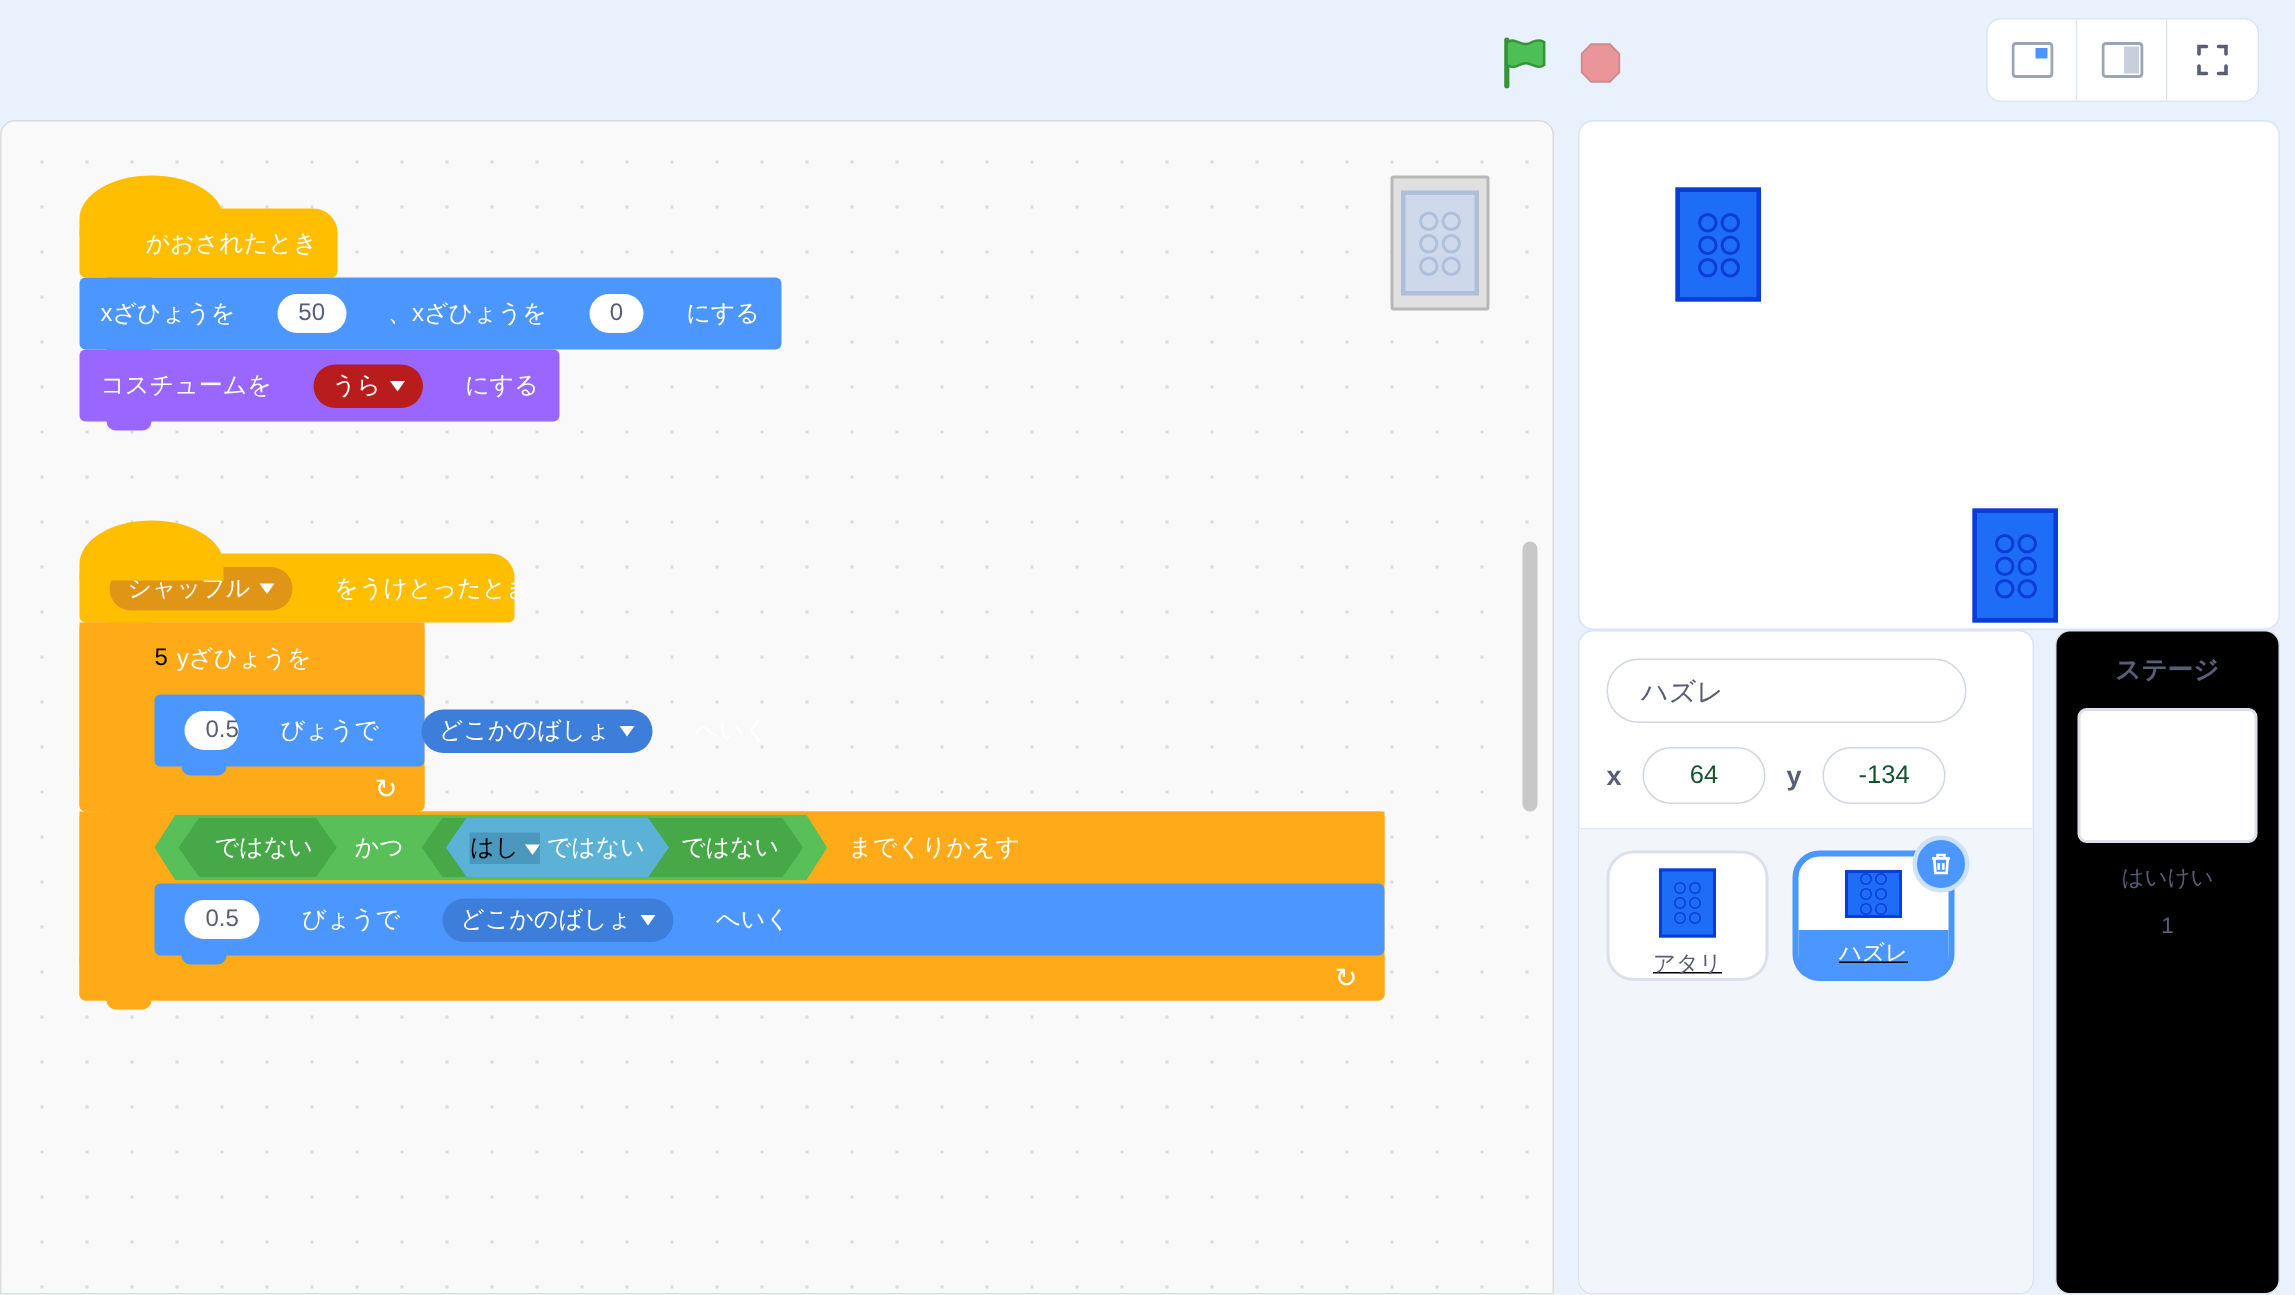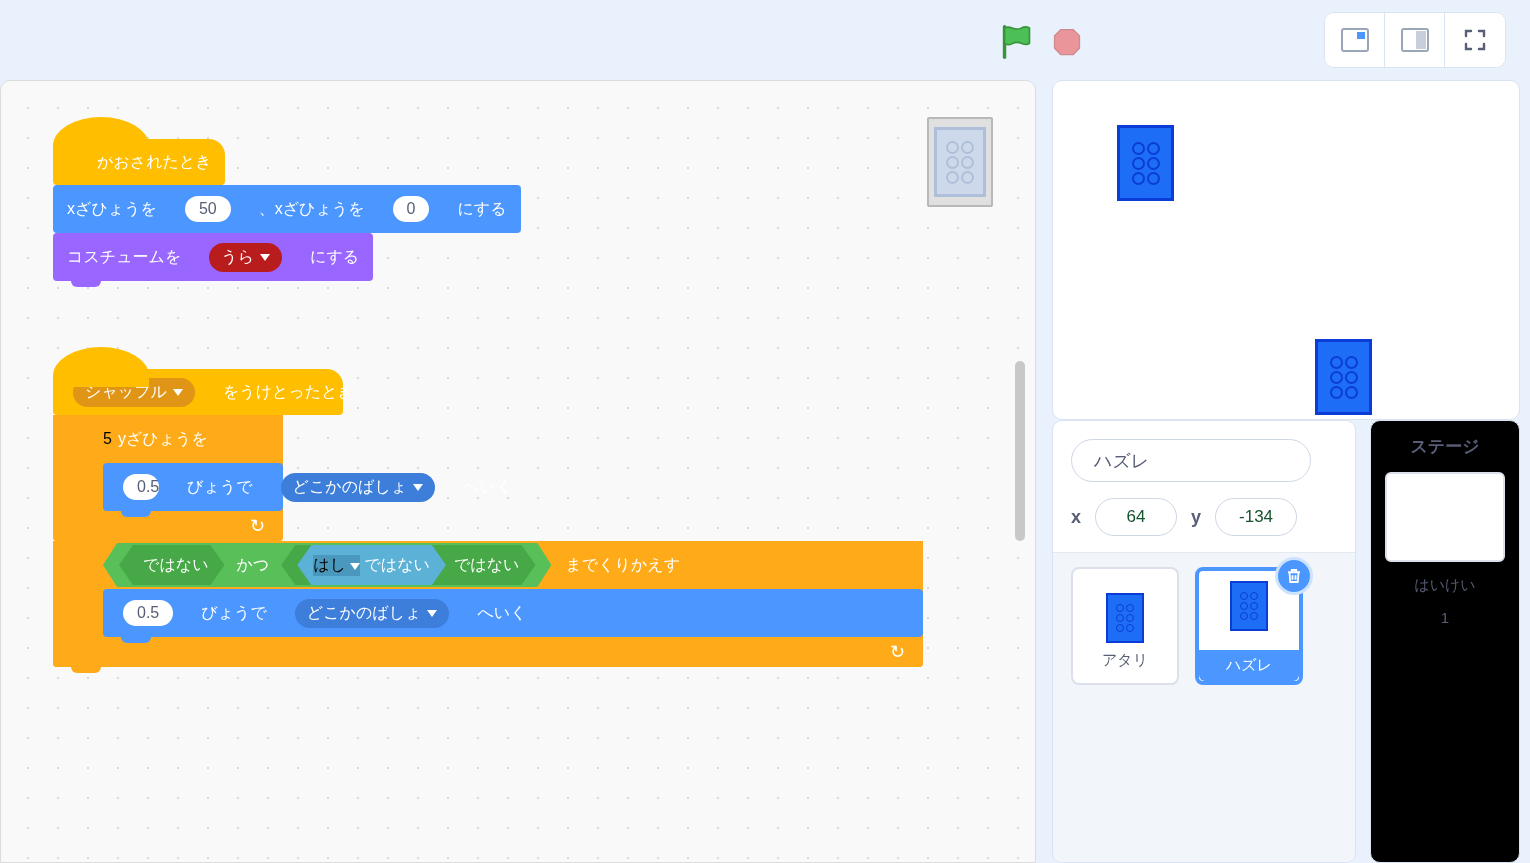--- a/index.html
+++ b/index.html
@@ -153,31 +153,32 @@
     gap: 16px;
     background: #f2f5fa;
     margin: 0 -18px -18px -18px;
     padding: 14px 18px 34px 18px;
     border-top: 1px solid #e4e8f0;
     border-radius: 0 0 10px 10px;
     flex: 1;
   }
   .sprite-tile {
     width: 108px;
-    height: 118px;
+    height: 87px;
     background: #fff;
     border: 2px solid #dbe0ea;
-    border-radius: 8px;
+    border-radius: 18px;
     display: flex;
     flex-direction: column;
     align-items: center;
     justify-content: center;
     gap: 8px;
     position: relative;
     cursor: pointer;
+    text-decoration: underline;
   }
   .sprite-tile.selected {
     border-width: 4px;
     border-color: #4c97ff;
     background: #fff;
   }
   .sprite-tile .label {
     font-size: 15px;
     color: #575e75;
   }

